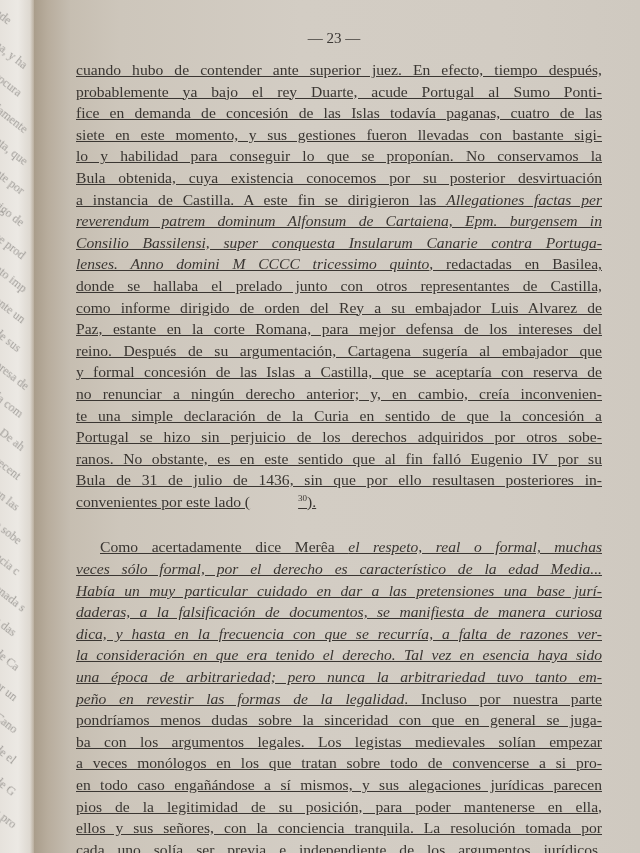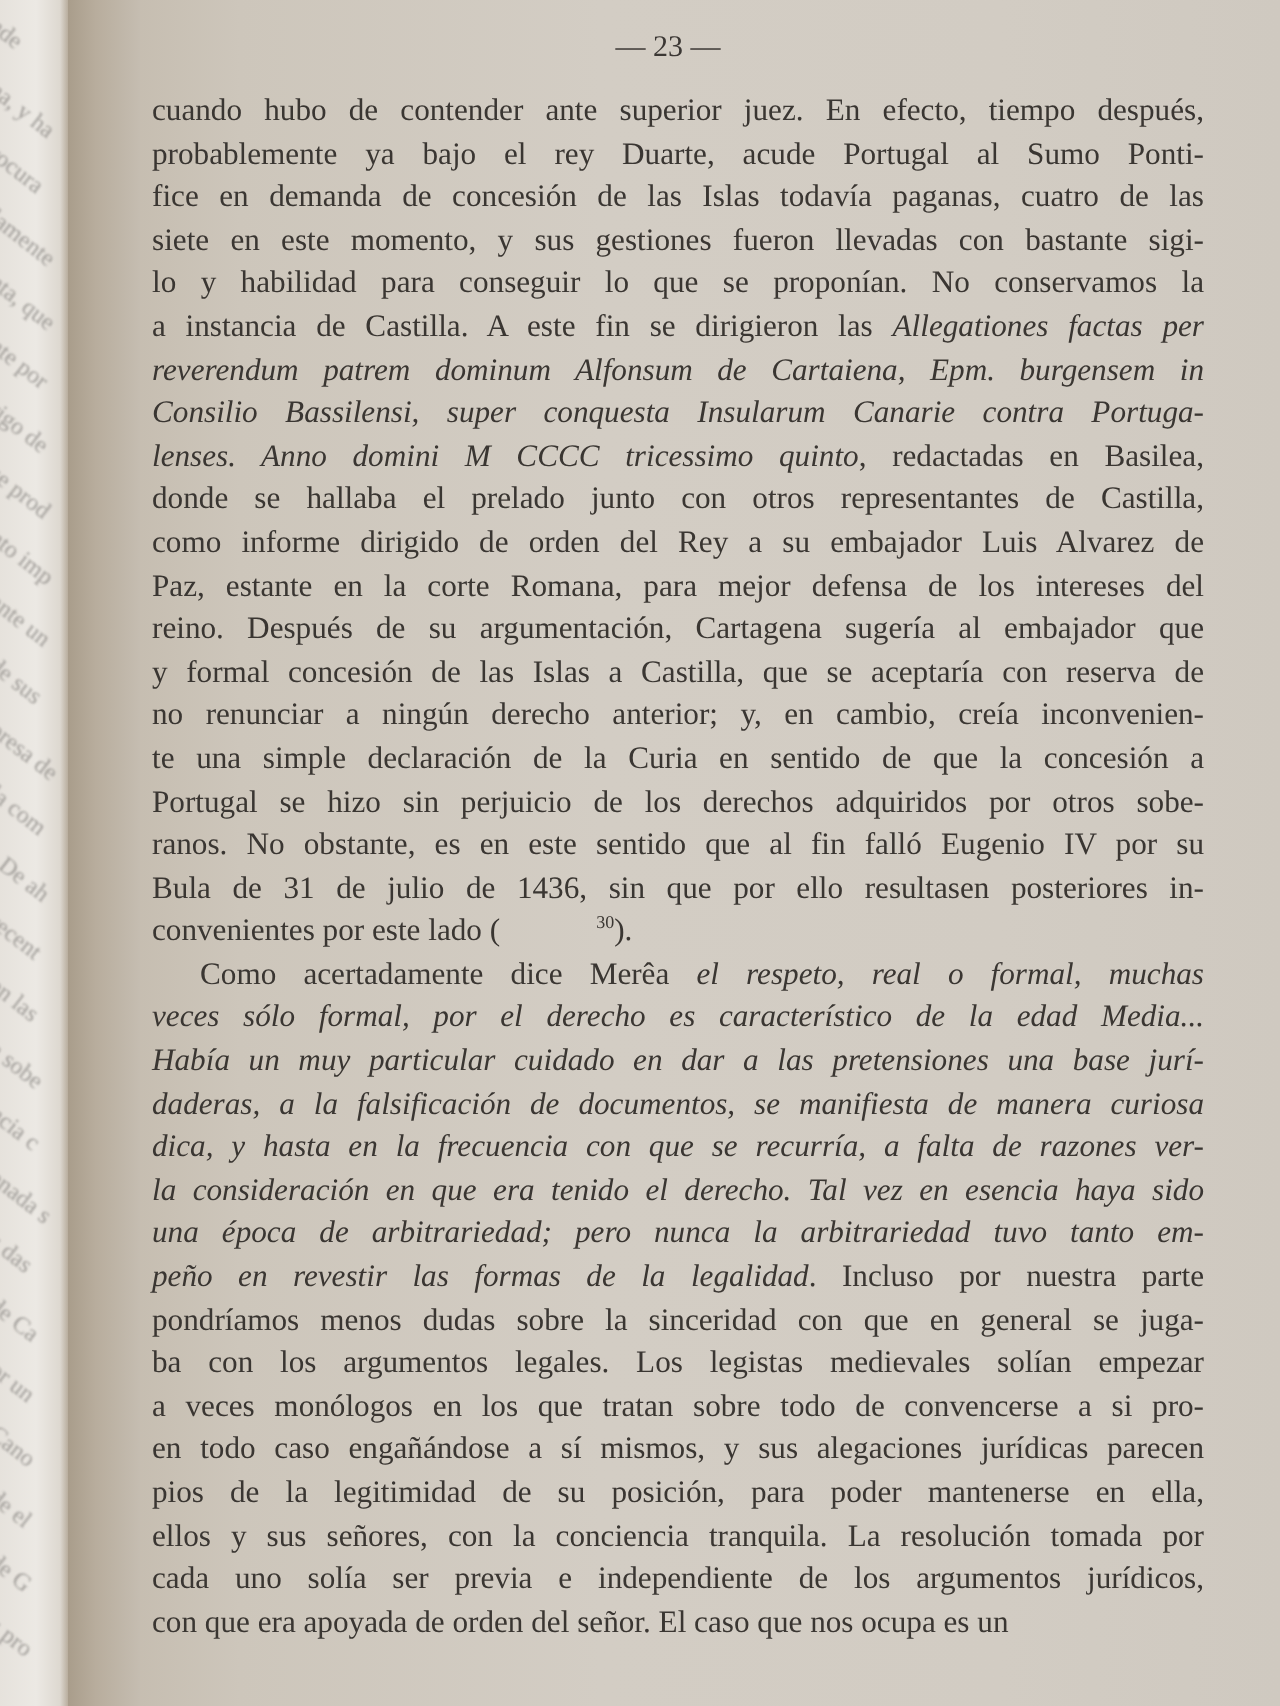--- a/index.html
+++ b/index.html
@@ -44,21 +44,21 @@
       position: absolute;
       left: 34px;
       top: 0;
       width: 36px;
       height: 853px;
       background: linear-gradient(90deg, #a99d8b 0px, #b8ad9d 14px, #c5bdb1 36px);
     }
     .page {
       position: absolute;
       left: 60px;
-      top: 0;
+      top: 14px;
       width: 560px;
       height: 657px;
     }
     .folio {
       position: absolute;
       top: 16px;
       left: 0;
       width: 548px;
       text-align: center;
       font-family: "Liberation Serif", serif;
@@ -71,20 +71,21 @@
       top: 45px;
       width: 526px;
       font-family: "Liberation Serif", serif;
       font-size: 15.6px;
       line-height: 21.6px;
       color: #3a3632;
       text-align: justify;
     }
     .text-block p {
       margin: 0;
+      text-decoration: underline;
     }
     .text-block .ln {
       display: block;
       text-align: justify;
       text-align-last: justify;
       white-space: nowrap;
     }
     .text-block .ln.last {
       text-align-last: left;
     }
@@ -133,38 +134,39 @@
 
   <div class="page">
     <div class="folio">— 23 —</div>
     <div class="text-block" id="body">
         <p>
           <span class="ln"><span>cuando hubo de contender ante superior juez. En efecto, tiempo después,</span></span>
           <span class="ln"><span>probablemente ya bajo el rey Duarte, acude Portugal al Sumo Ponti-</span></span>
           <span class="ln"><span>fice en demanda de concesión de las Islas todavía paganas, cuatro de las</span></span>
           <span class="ln"><span>siete en este momento, y sus gestiones fueron llevadas con bastante sigi-</span></span>
           <span class="ln"><span>lo y habilidad para conseguir lo que se proponían. No conservamos la</span></span>
+          <span class="ln"><span>Bula obtenida, cuya existencia conocemos por su posterior desvirtuación</span></span>
           <span class="ln"><span>a instancia de Castilla. A este fin se dirigieron las </span><span class="it">Allegationes factas per</span></span>
           <span class="ln"><span class="it">reverendum patrem dominum Alfonsum de Cartaiena, Epm. burgensem in</span></span>
           <span class="ln"><span class="it">Consilio Bassilensi, super conquesta Insularum Canarie contra Portuga-</span></span>
           <span class="ln"><span class="it">lenses. Anno domini M CCCC tricessimo quinto</span><span>, redactadas en Basilea,</span></span>
           <span class="ln"><span>donde se hallaba el prelado junto con otros representantes de Castilla,</span></span>
           <span class="ln"><span>como informe dirigido de orden del Rey a su embajador Luis Alvarez de</span></span>
           <span class="ln"><span>Paz, estante en la corte Romana, para mejor defensa de los intereses del</span></span>
           <span class="ln"><span>reino. Después de su argumentación, Cartagena sugería al embajador que</span></span>
           <span class="ln"><span>y formal concesión de las Islas a Castilla, que se aceptaría con reserva de</span></span>
           <span class="ln"><span>no renunciar a ningún derecho anterior; y, en cambio, creía inconvenien-</span></span>
           <span class="ln"><span>te una simple declaración de la Curia en sentido de que la concesión a</span></span>
           <span class="ln"><span>Portugal se hizo sin perjuicio de los derechos adquiridos por otros sobe-</span></span>
           <span class="ln"><span>ranos. No obstante, es en este sentido que al fin falló Eugenio IV por su</span></span>
           <span class="ln"><span>Bula de 31 de julio de 1436, sin que por ello resultasen posteriores in-</span></span>
           <span class="ln last"><span>convenientes por este lado (</span><sup>30</sup><span>).</span></span>
         </p>
         <p>
-          <span class="ln" style="padding-left: 24px;"><span>Como acertadamente dice Merêa </span><span class="it">el respeto, real o formal, muchas</span></span>
+          <span class="ln" style="padding-left: 24px; margin-top: 24px;"><span>Como acertadamente dice Merêa </span><span class="it">el respeto, real o formal, muchas</span></span>
           <span class="ln"><span class="it">veces sólo formal, por el derecho es característico de la edad Media...</span></span>
           <span class="ln"><span class="it">Había un muy particular cuidado en dar a las pretensiones una base jurí-</span></span>
           <span class="ln"><span class="it">daderas, a la falsificación de documentos, se manifiesta de manera curiosa</span></span>
           <span class="ln"><span class="it">dica, y hasta en la frecuencia con que se recurría, a falta de razones ver-</span></span>
           <span class="ln"><span class="it">la consideración en que era tenido el derecho. Tal vez en esencia haya sido</span></span>
           <span class="ln"><span class="it">una época de arbitrariedad; pero nunca la arbitrariedad tuvo tanto em-</span></span>
           <span class="ln"><span class="it">peño en revestir las formas de la legalidad</span><span>. Incluso por nuestra parte</span></span>
           <span class="ln"><span>pondríamos menos dudas sobre la sinceridad con que en general se juga-</span></span>
           <span class="ln"><span>ba con los argumentos legales. Los legistas medievales solían empezar</span></span>
           <span class="ln"><span>a veces monólogos en los que tratan sobre todo de convencerse a si pro-</span></span>

